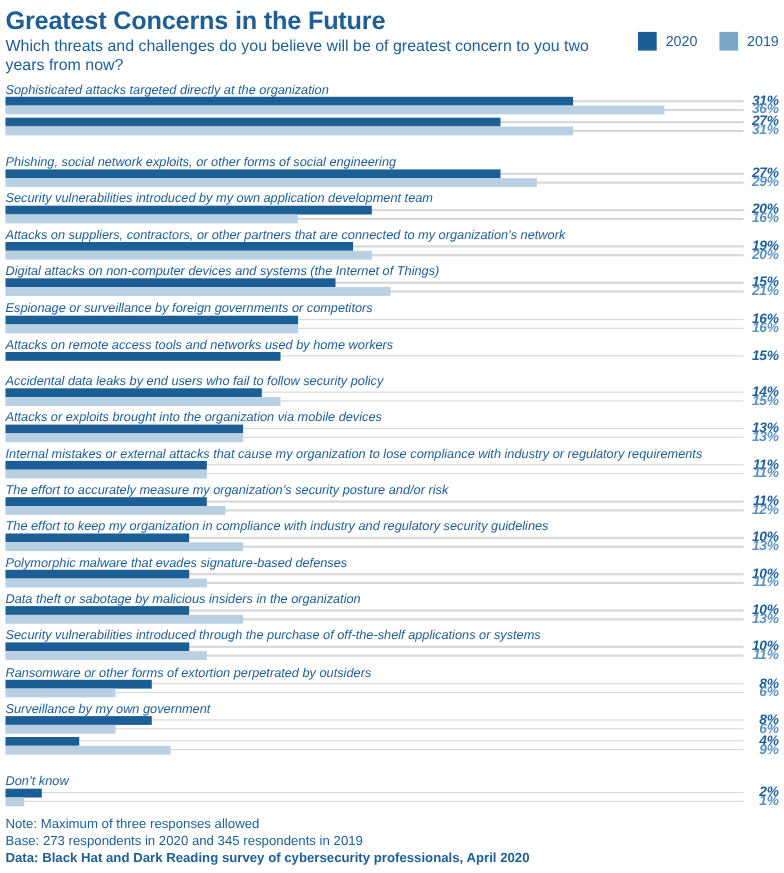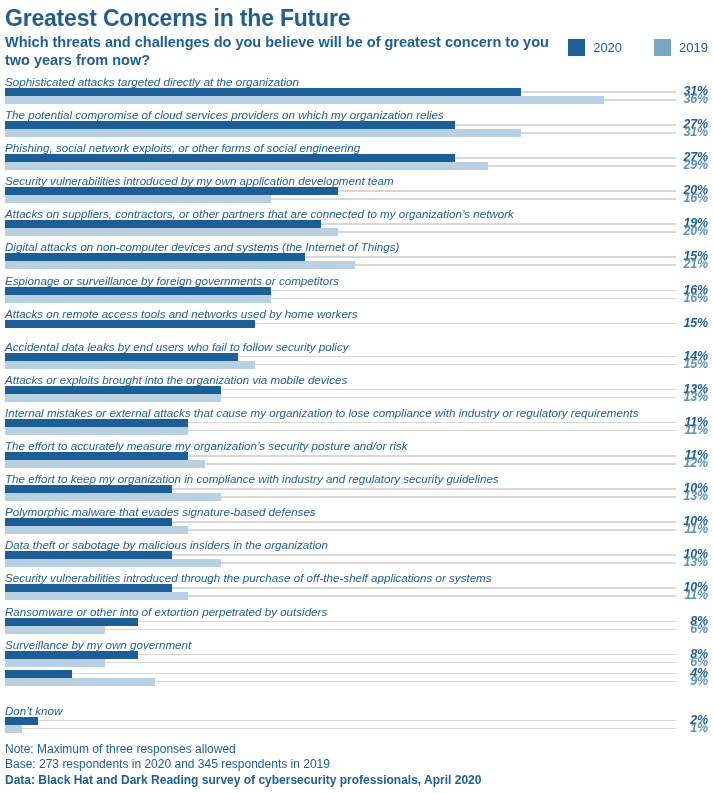--- a/index.html
+++ b/index.html
@@ -32,33 +32,33 @@
   .title {
     font-size: 23px;
     font-weight: bold;
     letter-spacing: -0.2px;
     color: #1d5e96;
     line-height: 1.08;
     margin: 0;
   }
   .subtitle {
     font-size: 14.5px;
-    font-weight: bold;
+    font-weight: normal;
     color: #1d5e96;
     line-height: 1.26;
     margin: 2px 0 0 0;
     max-width: 565px;
   }
   .legend {
     position: absolute;
-    top: 39px;
+    top: 29px;
     right: 0;
     display: flex;
     align-items: center;
-    gap: 16px;
+    gap: 4px;
   }
   .legend-item {
     display: flex;
     align-items: center;
     margin-left: 16px;
   }
   .legend-swatch {
     width: 17px;
     height: 17px;
     display: inline-block;
@@ -166,21 +166,20 @@
           <div class="bar y2020" style="width: 516.15px;"></div>
           <div class="val y2020">31%</div>
         </div>
         <div class="bar-line">
           <div class="track"></div>
           <div class="bar y2019" style="width: 599.4px;"></div>
           <div class="val y2019">36%</div>
         </div>
       </div>
       <div class="row">
-        <div class="row-label">The potential compromise of cloud services providers on which my organization relies</div>
         <div class="bar-line">
           <div class="track"></div>
           <div class="bar y2020" style="width: 449.55px;"></div>
           <div class="val y2020">27%</div>
         </div>
         <div class="bar-line">
           <div class="track"></div>
           <div class="bar y2019" style="width: 516.15px;"></div>
           <div class="val y2019">31%</div>
         </div>
@@ -356,21 +355,21 @@
           <div class="bar y2020" style="width: 166.5px;"></div>
           <div class="val y2020">10%</div>
         </div>
         <div class="bar-line">
           <div class="track"></div>
           <div class="bar y2019" style="width: 183.15px;"></div>
           <div class="val y2019">11%</div>
         </div>
       </div>
       <div class="row">
-        <div class="row-label">Ransomware or other into of extortion perpetrated by outsiders</div>
+        <div class="row-label">Ransomware or other forms of extortion perpetrated by outsiders</div>
         <div class="bar-line">
           <div class="track"></div>
           <div class="bar y2020" style="width: 133.2px;"></div>
           <div class="val y2020">8%</div>
         </div>
         <div class="bar-line">
           <div class="track"></div>
           <div class="bar y2019" style="width: 99.9px;"></div>
           <div class="val y2019">6%</div>
         </div>

